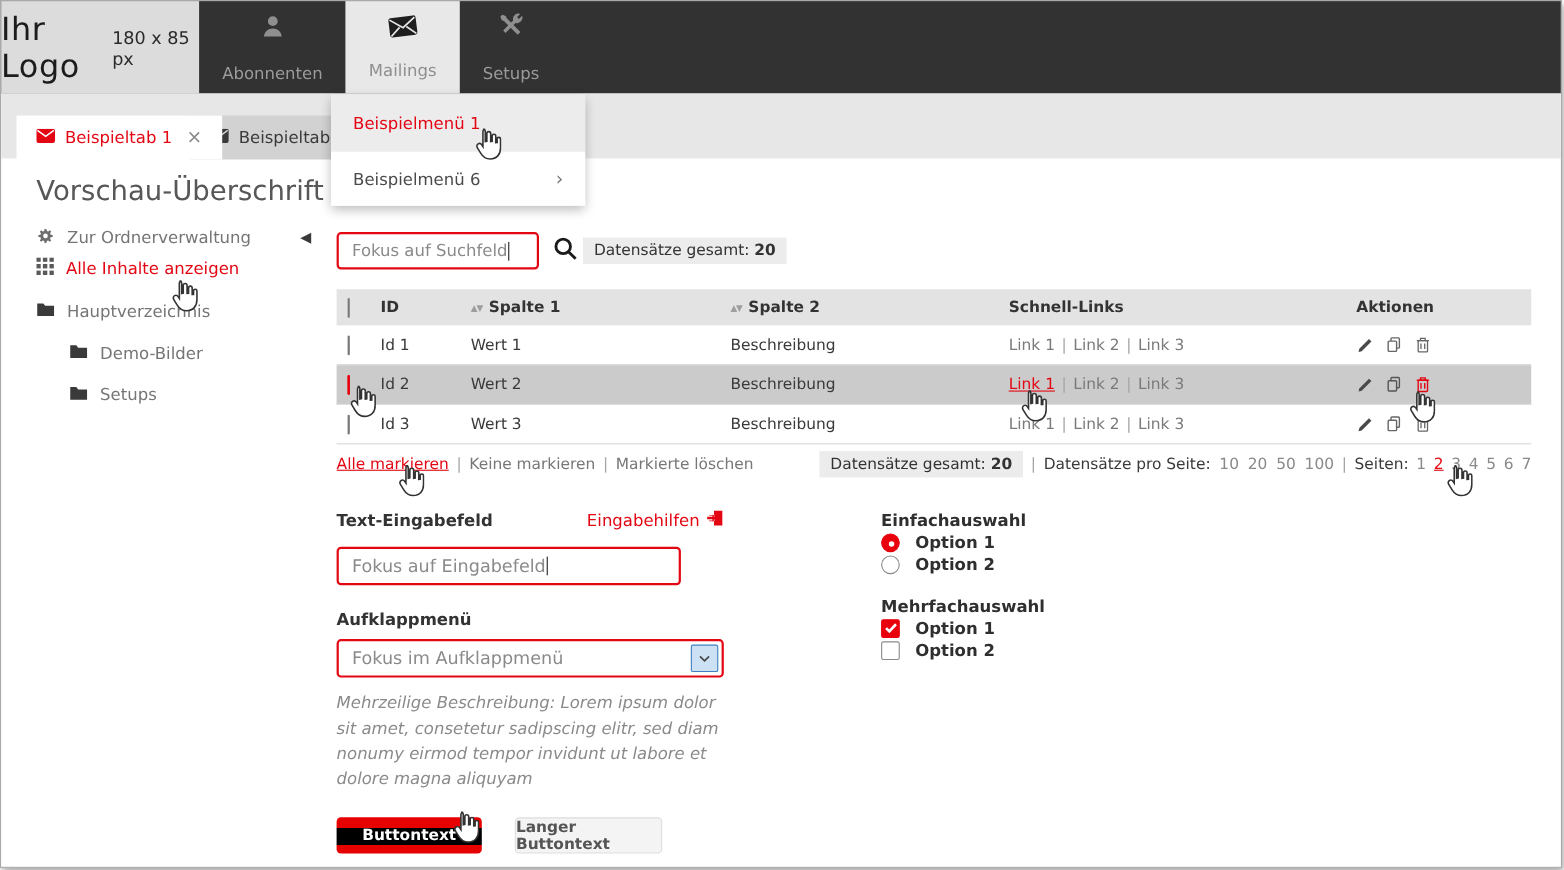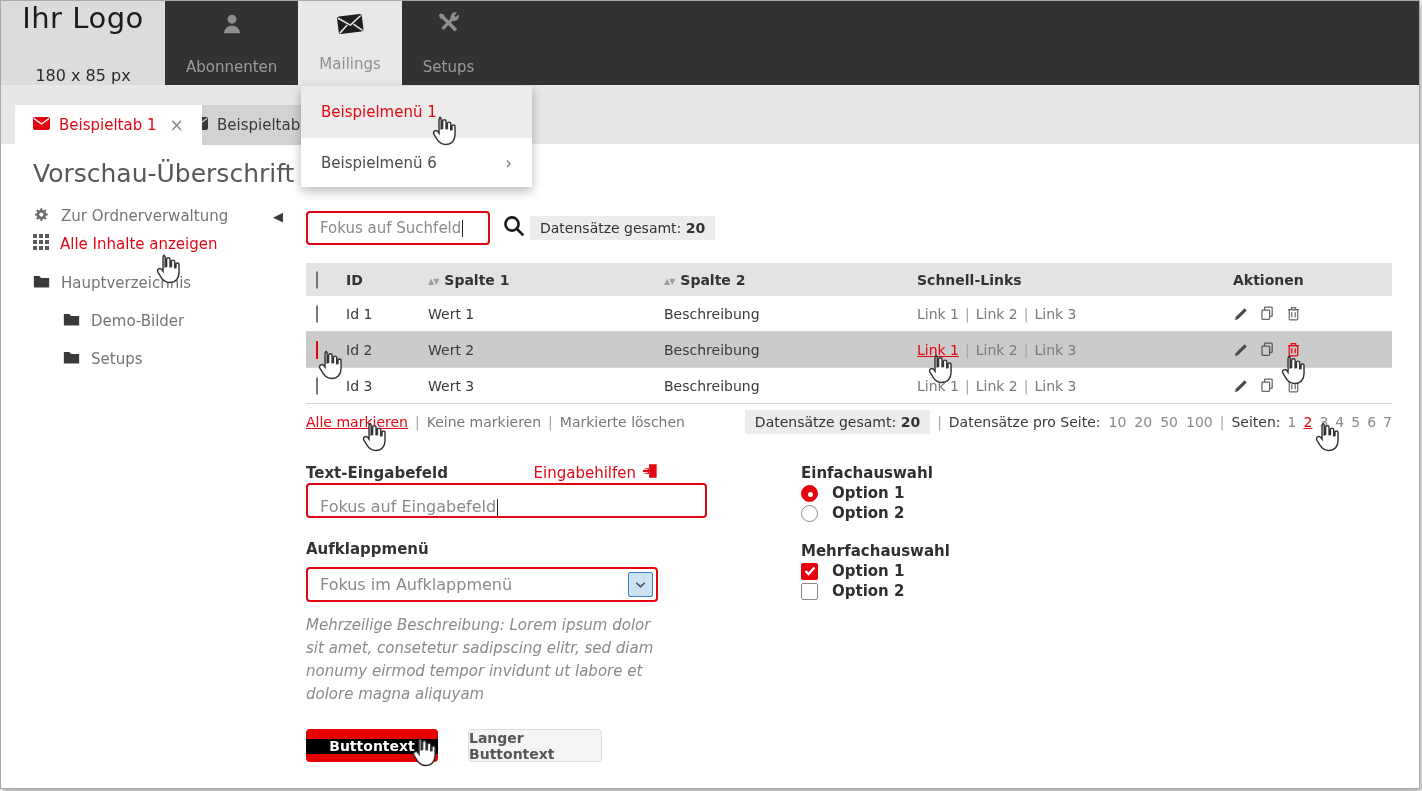--- a/index.html
+++ b/index.html
@@ -3,22 +3,22 @@
 <meta charset="utf-8">
 <style>
   * { margin:0; padding:0; box-sizing:border-box; }
   html,body { background:#fff; }
   body { width:1422px; height:791px; font-family:"DejaVu Sans","Liberation Sans",sans-serif; }
   .page { position:relative; width:1420px; height:789px; background:#fff;
           border:1px solid #a9a9a9; box-shadow:2px 4px 7px rgba(0,0,0,.35); overflow:hidden; }
 
   
   .navbar { position:absolute; left:0; top:0; width:100%; height:84px; background:#323232; display:flex; }
-  .logo-block { width:164px; height:84px; background:#dcdcdc; display:flex; flex-direction:column;
-                align-items:center; justify-content:space-between; }
+  .logo-block { width:180px; height:84px; background:#dcdcdc; display:flex; flex-direction:row;
+                align-items:center; justify-content:flex-end; }
   .logo-title { font-size:29px; color:#1c1c1c; letter-spacing:.5px; }
   .logo-sub { font-size:16px; color:#2a2a2a; margin-top:2px; }
   .navitem { height:84px; padding:0 21px; display:flex; flex-direction:column; align-items:center;
              justify-content:center; gap:17px; cursor:pointer; }
   .navitem .nlabel { font-size:15px; color:#9b9b9b; }
   .navitem.active { background:#e8e8e8; }
   .navitem.active .nlabel { color:#8f8f8f; }
 
   
   .tabstrip { position:absolute; left:0; top:84px; width:100%; height:59px; background:#e7e7e7; }
@@ -84,21 +84,21 @@
   .dim-label { color:#3a3a3a; }
   .numlink { color:#8a8a8a; margin-left:8px; cursor:pointer; }
   .pagelink { color:#8a8a8a; margin-left:7px; cursor:pointer; }
   .pagelink.current { color:#e30613; text-decoration:underline; }
 
   
   .form-left { position:absolute; left:305px; top:462px; width:352px; }
   .label-row { display:flex; align-items:center; justify-content:space-between; height:20px; }
   .flabel { font-size:15px; font-weight:bold; color:#333; }
   .helpers { display:flex; align-items:center; gap:6px; color:#e30613; font-size:15px; cursor:pointer; }
-  .input-box { width:401px; height:35px; font-size:16px;align-items:flex-end; }
+  .input-box { margin-top:14px; width:313px; height:35px; font-size:16px; }
   .label2 { margin-top:21px; }
   .selwrap { position:relative; margin-top:8px; width:352px; height:35px; border:2px solid #e30613;
              border-radius:4px; display:flex; align-items:center; padding:0 12px; font-size:16px;
              color:#8a8a8a; cursor:pointer; }
   .selbtn { position:absolute; right:3px; top:3px; bottom:3px; width:25px; background:#cde1f5;
             border:1px solid #3f7fbf; border-radius:2px; display:flex; align-items:center;
             justify-content:center; cursor:pointer; }
   .desc { margin-top:12px; width:352px; font-size:15px; line-height:23px; font-style:italic; color:#8a8a8a; }
   .btn-row { margin-top:23px; display:flex; gap:30px; }
   .btn { height:33px; border-radius:4px; font-size:14px; font-weight:bold; display:flex;

